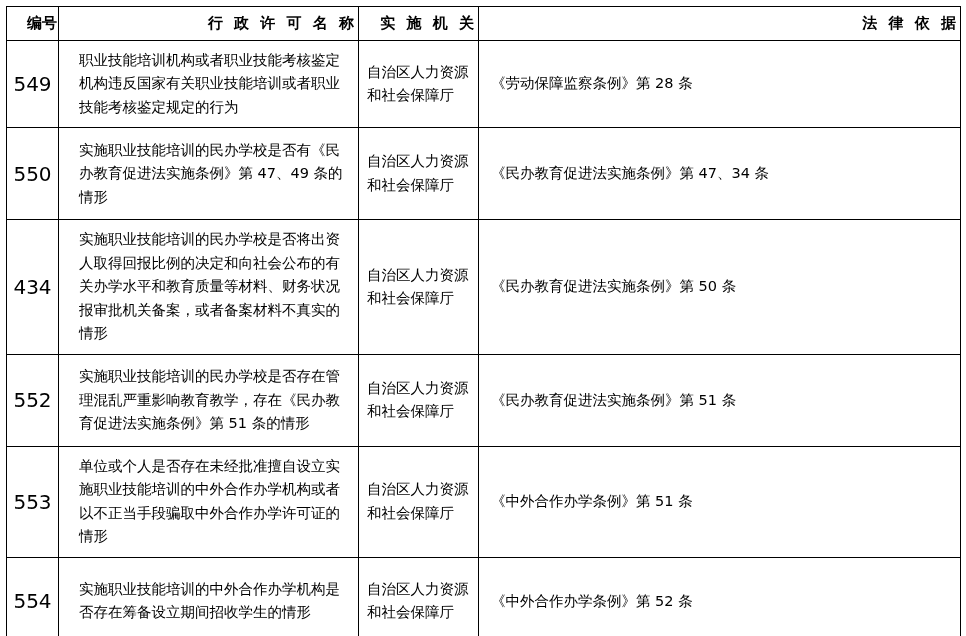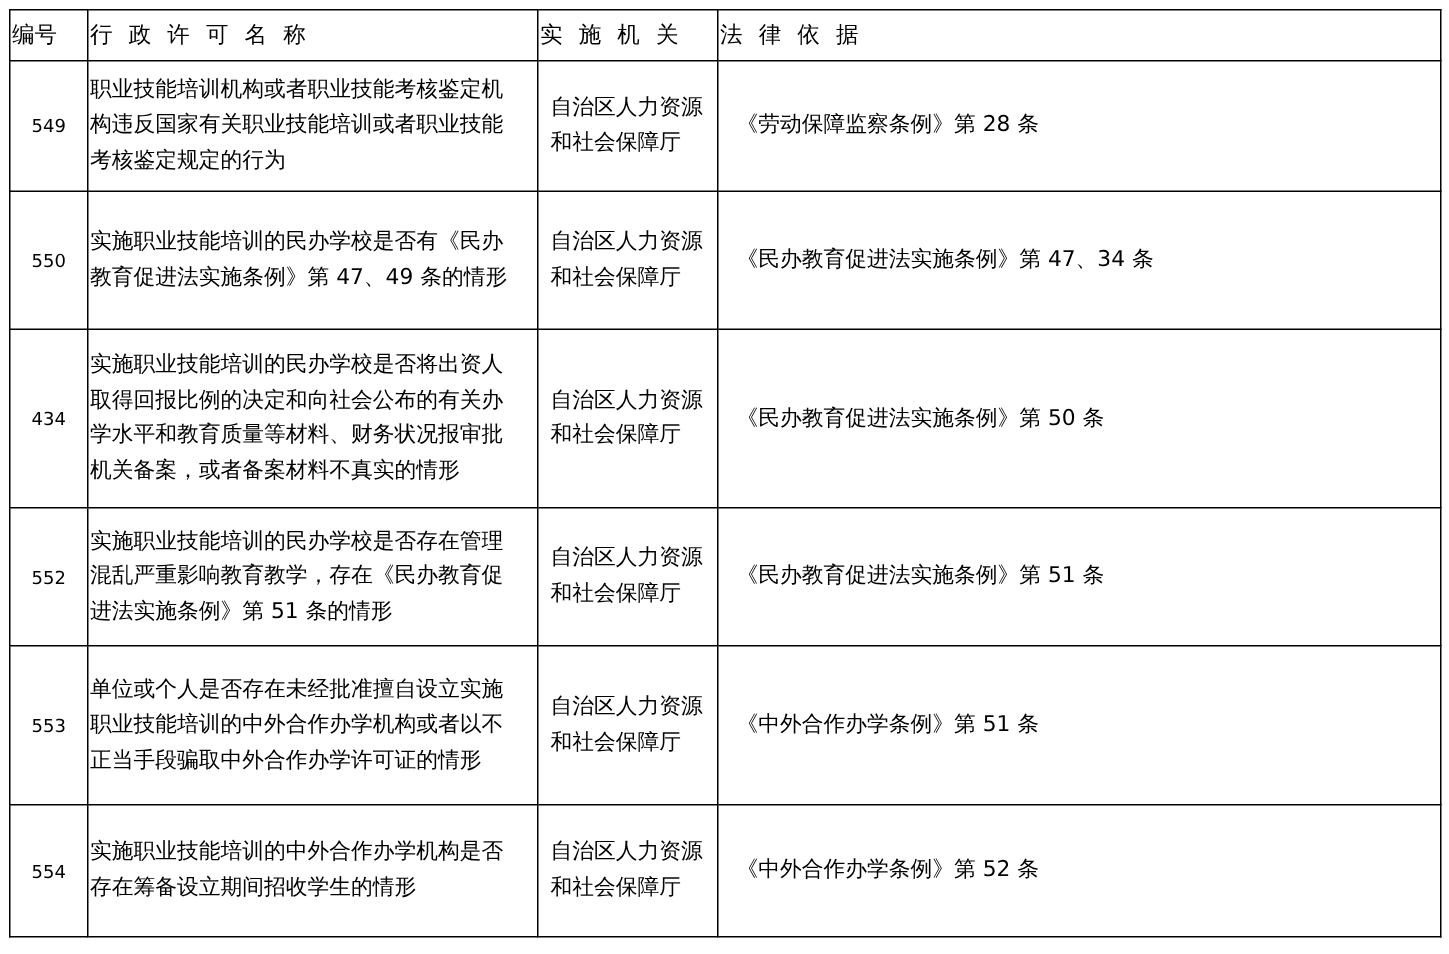--- a/index.html
+++ b/index.html
@@ -27,38 +27,38 @@
     table-layout: fixed;
   }
   table.perm-table th,
   table.perm-table td {
     border: 1px solid #000000;
     vertical-align: middle;
     box-sizing: border-box;
   }
   thead th {
     height: 34px;
-    font-weight: normal;
+    font-weight: bold;
     font-size: 15px;
-    text-align: left;
+    text-align: right;
     letter-spacing: 0.5px;
   }
   .col-no { width: 52px; }
   .col-name { width: 300px; }
   .col-org { width: 120px; }
   .col-law { width: 482px; }
 
   td.cell-no {
     text-align: center;
-    font-size: 12px;
+    font-size: 20px;
   }
   td.cell-name {
     font-size: 14.5px;
     line-height: 1.62;
-    padding: 8px 10px 8px 1px;
+    padding: 8px 10px 8px 20px;
     text-align: left;
   }
   td.cell-org {
     font-size: 14.5px;
     line-height: 1.62;
     padding: 8px 6px 8px 8px;
     text-align: left;
   }
   td.cell-law {
     font-size: 14.5px;

